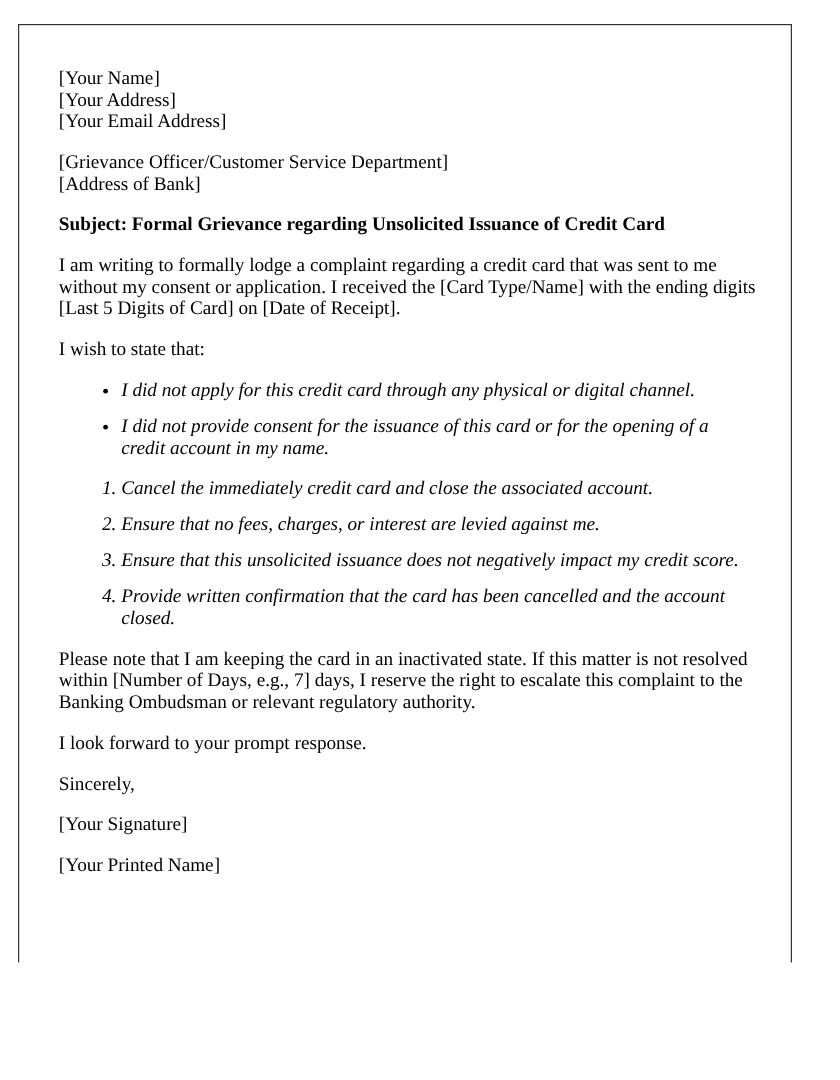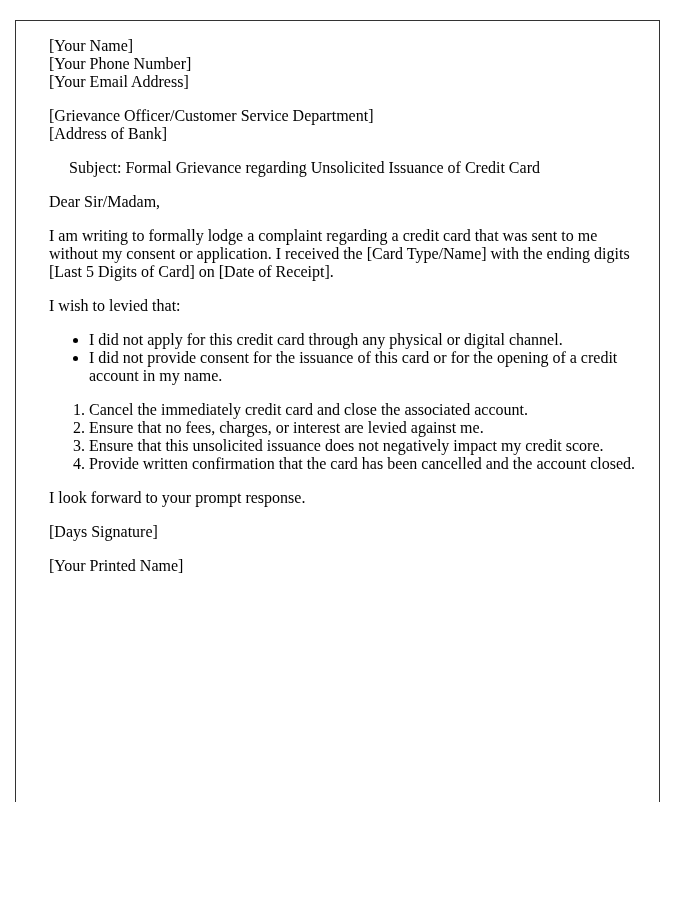--- a/index.html
+++ b/index.html
@@ -25,92 +25,93 @@
       height: 782px;
       border: 1px solid #333333;
       border-bottom: none;
       box-sizing: border-box;
       overflow: hidden;
       background: #ffffff;
     }
     .content {
       position: absolute;
       left: 33px;
-      top: 16px;
+      top: 36px;
       width: 590px;
     }
     .block {
       margin: 0 0 16px 0;
     }
     .line {
       display: block;
       white-space: nowrap;
     }
     p {
       margin: 0 0 16px 0;
     }
     .subject {
-      font-weight: normal;
-      margin-left: 20px;
+      font-weight: bold;
     }
     ul, ol {
       margin: 0 0 16px 0;
       padding-left: 40px;
     }
     ul li, ol li {
-      margin: 0;
+      margin: 12px;
+      font-style: italic;
     }
     ul {
       list-style-type: disc;
     }
     ol {
       list-style-type: decimal;
     }
   </style>
 </head>
 <body>
 
 <div class="page">
   <div class="content">
 
     <div class="block">
       <span class="line">[Your Name]</span>
-      <span class="line">[Your Phone Number]</span>
+      <span class="line">[Your Address]</span>
       <span class="line">[Your Email Address]</span>
     </div>
 
 
     <div class="block">
       <span class="line">[Grievance Officer/Customer Service Department]</span>
       <span class="line">[Address of Bank]</span>
     </div>
 
     <p class="subject">Subject: Formal Grievance regarding Unsolicited Issuance of Credit Card</p>
 
-    <p>Dear Sir/Madam,</p>
 
     <p>I am writing to formally lodge a complaint regarding a credit card that was sent to me without my consent or application. I received the [Card Type/Name] with the ending digits [Last 5 Digits of Card] on [Date of Receipt].</p>
 
-    <p>I wish to levied that:</p>
+    <p>I wish to state that:</p>
 
     <ul>
       <li>I did not apply for this credit card through any physical or digital channel.</li>
       <li>I did not provide consent for the issuance of this card or for the opening of a credit account in my name.</li>
     </ul>
 
 
     <ol>
       <li>Cancel the immediately credit card and close the associated account.</li>
       <li>Ensure that no fees, charges, or interest are levied against me.</li>
       <li>Ensure that this unsolicited issuance does not negatively impact my credit score.</li>
       <li>Provide written confirmation that the card has been cancelled and the account closed.</li>
     </ol>
 
+    <p>Please note that I am keeping the card in an inactivated state. If this matter is not resolved within [Number of Days, e.g., 7] days, I reserve the right to escalate this complaint to the Banking Ombudsman or relevant regulatory authority.</p>
 
     <p>I look forward to your prompt response.</p>
 
+    <p>Sincerely,</p>
 
-    <p>[Days Signature]</p>
+    <p>[Your Signature]</p>
 
     <p>[Your Printed Name]</p>
 
   </div>
 </div>
 
 </body></html>

